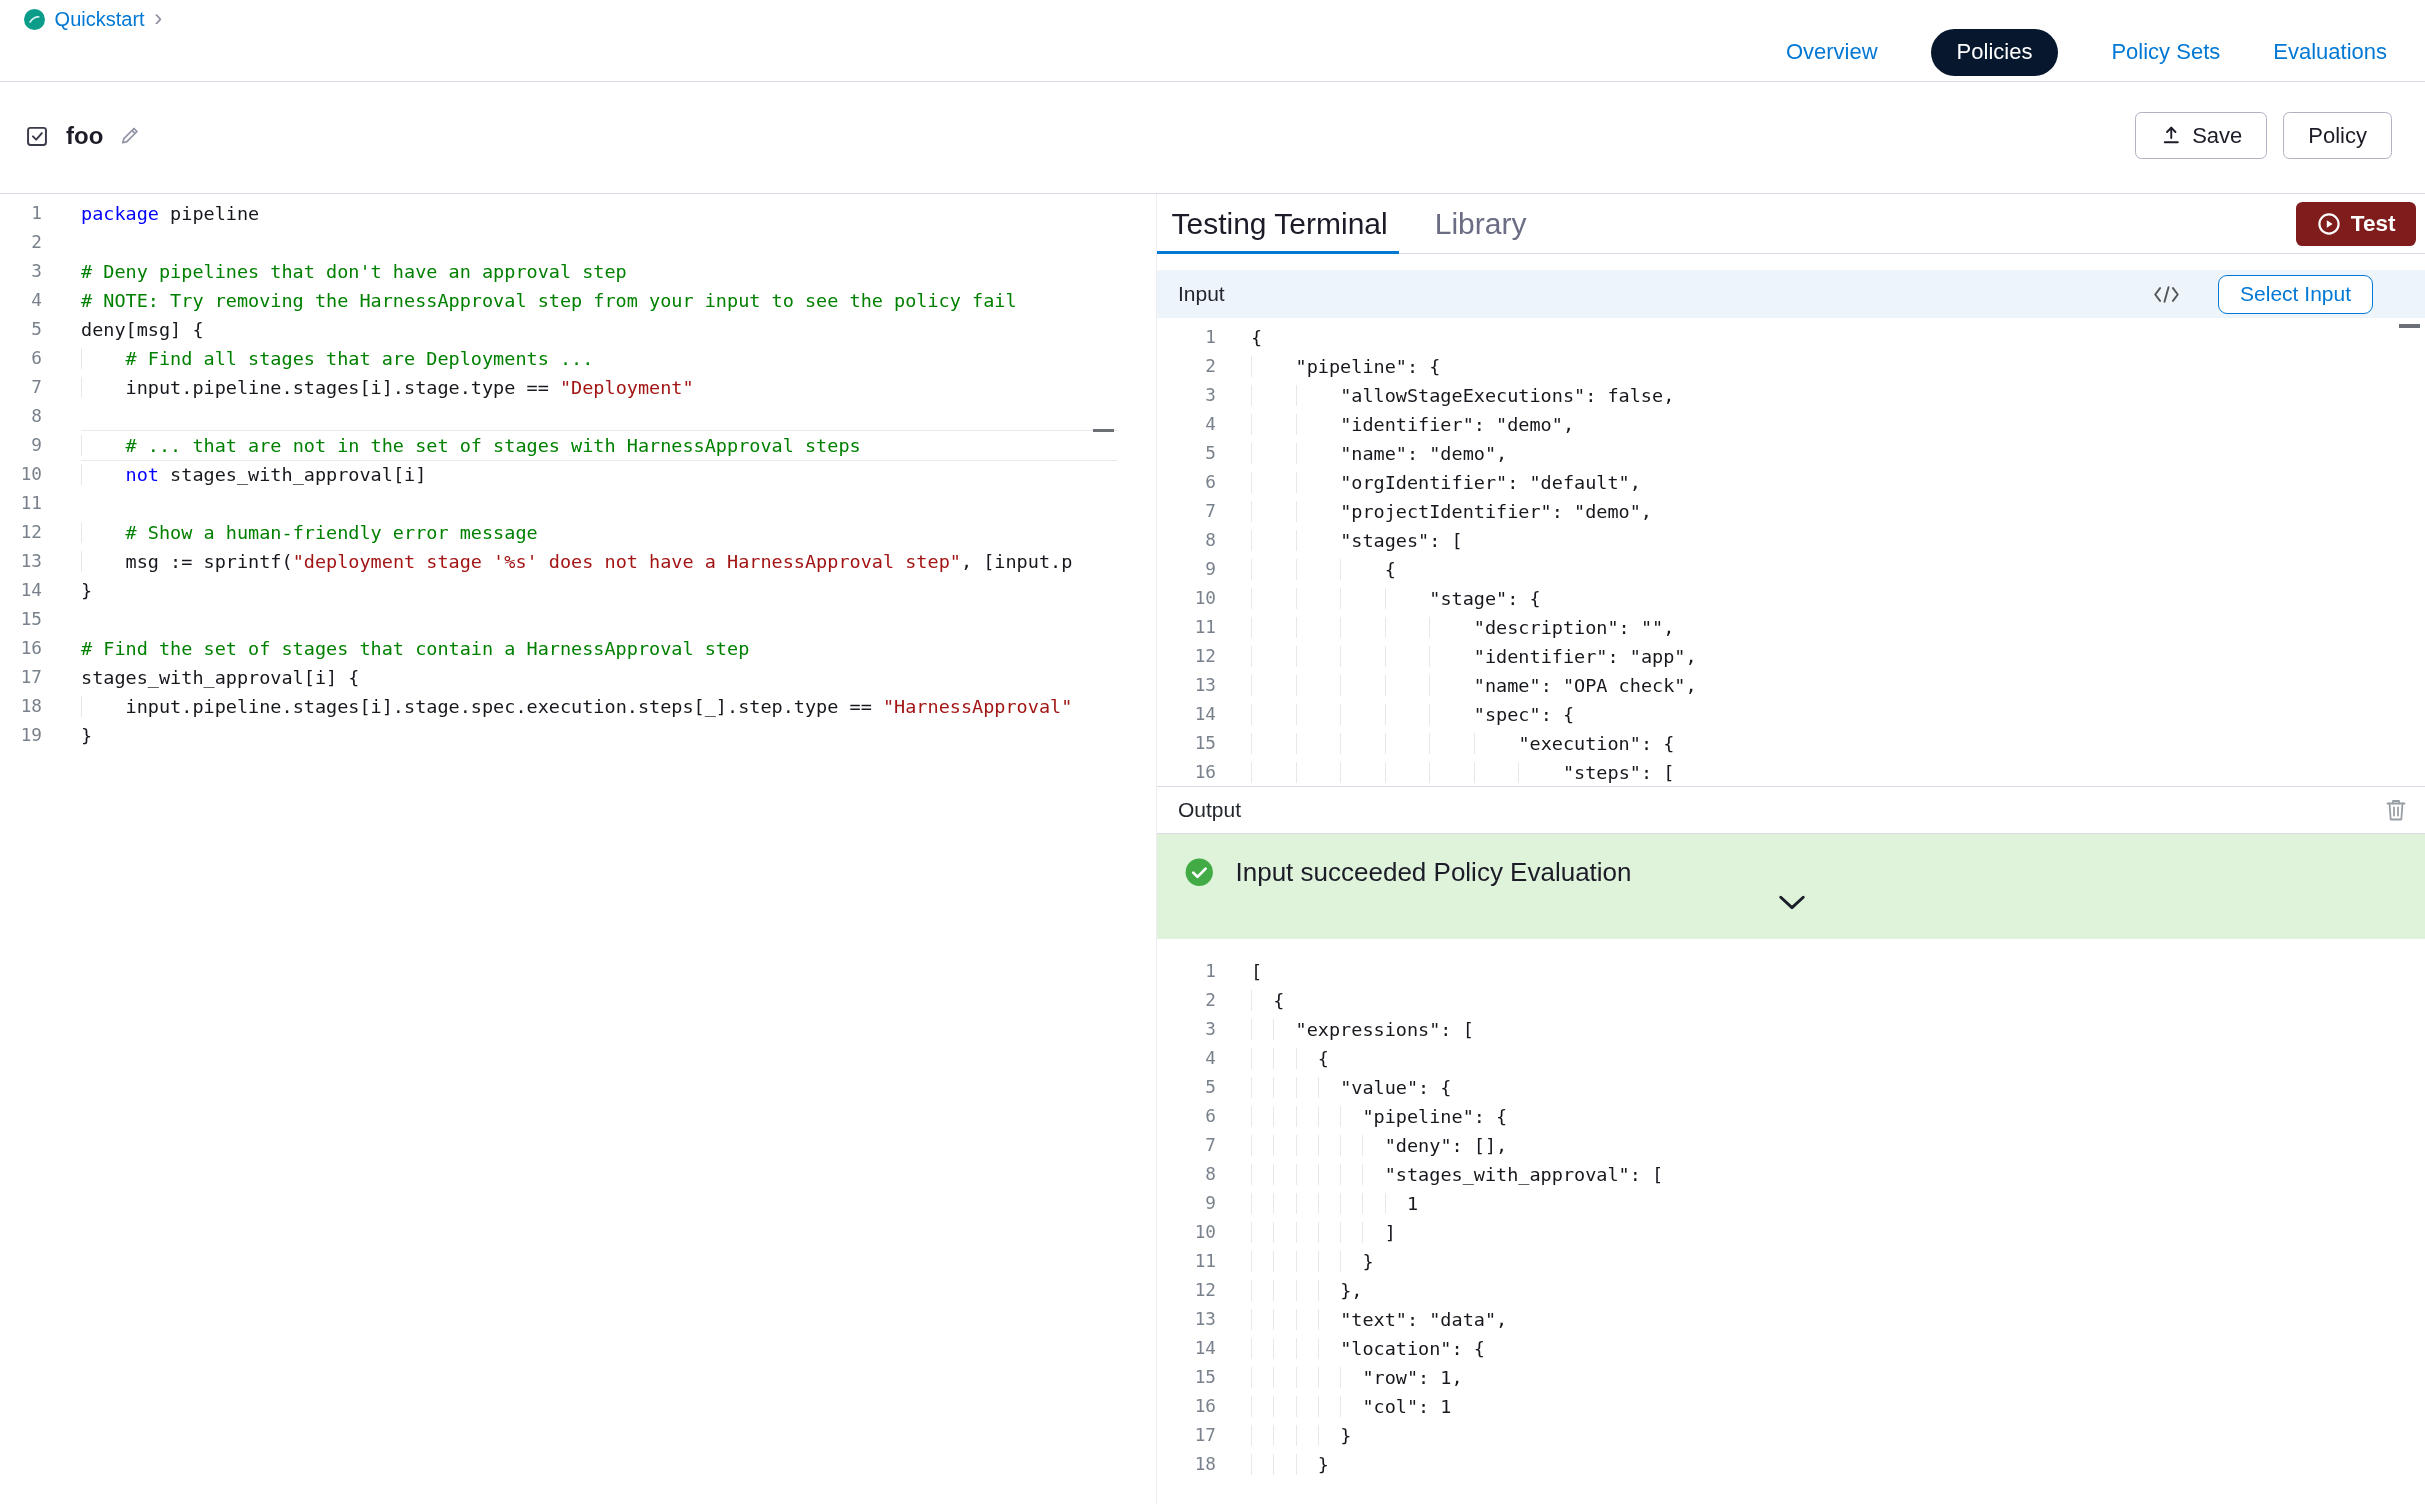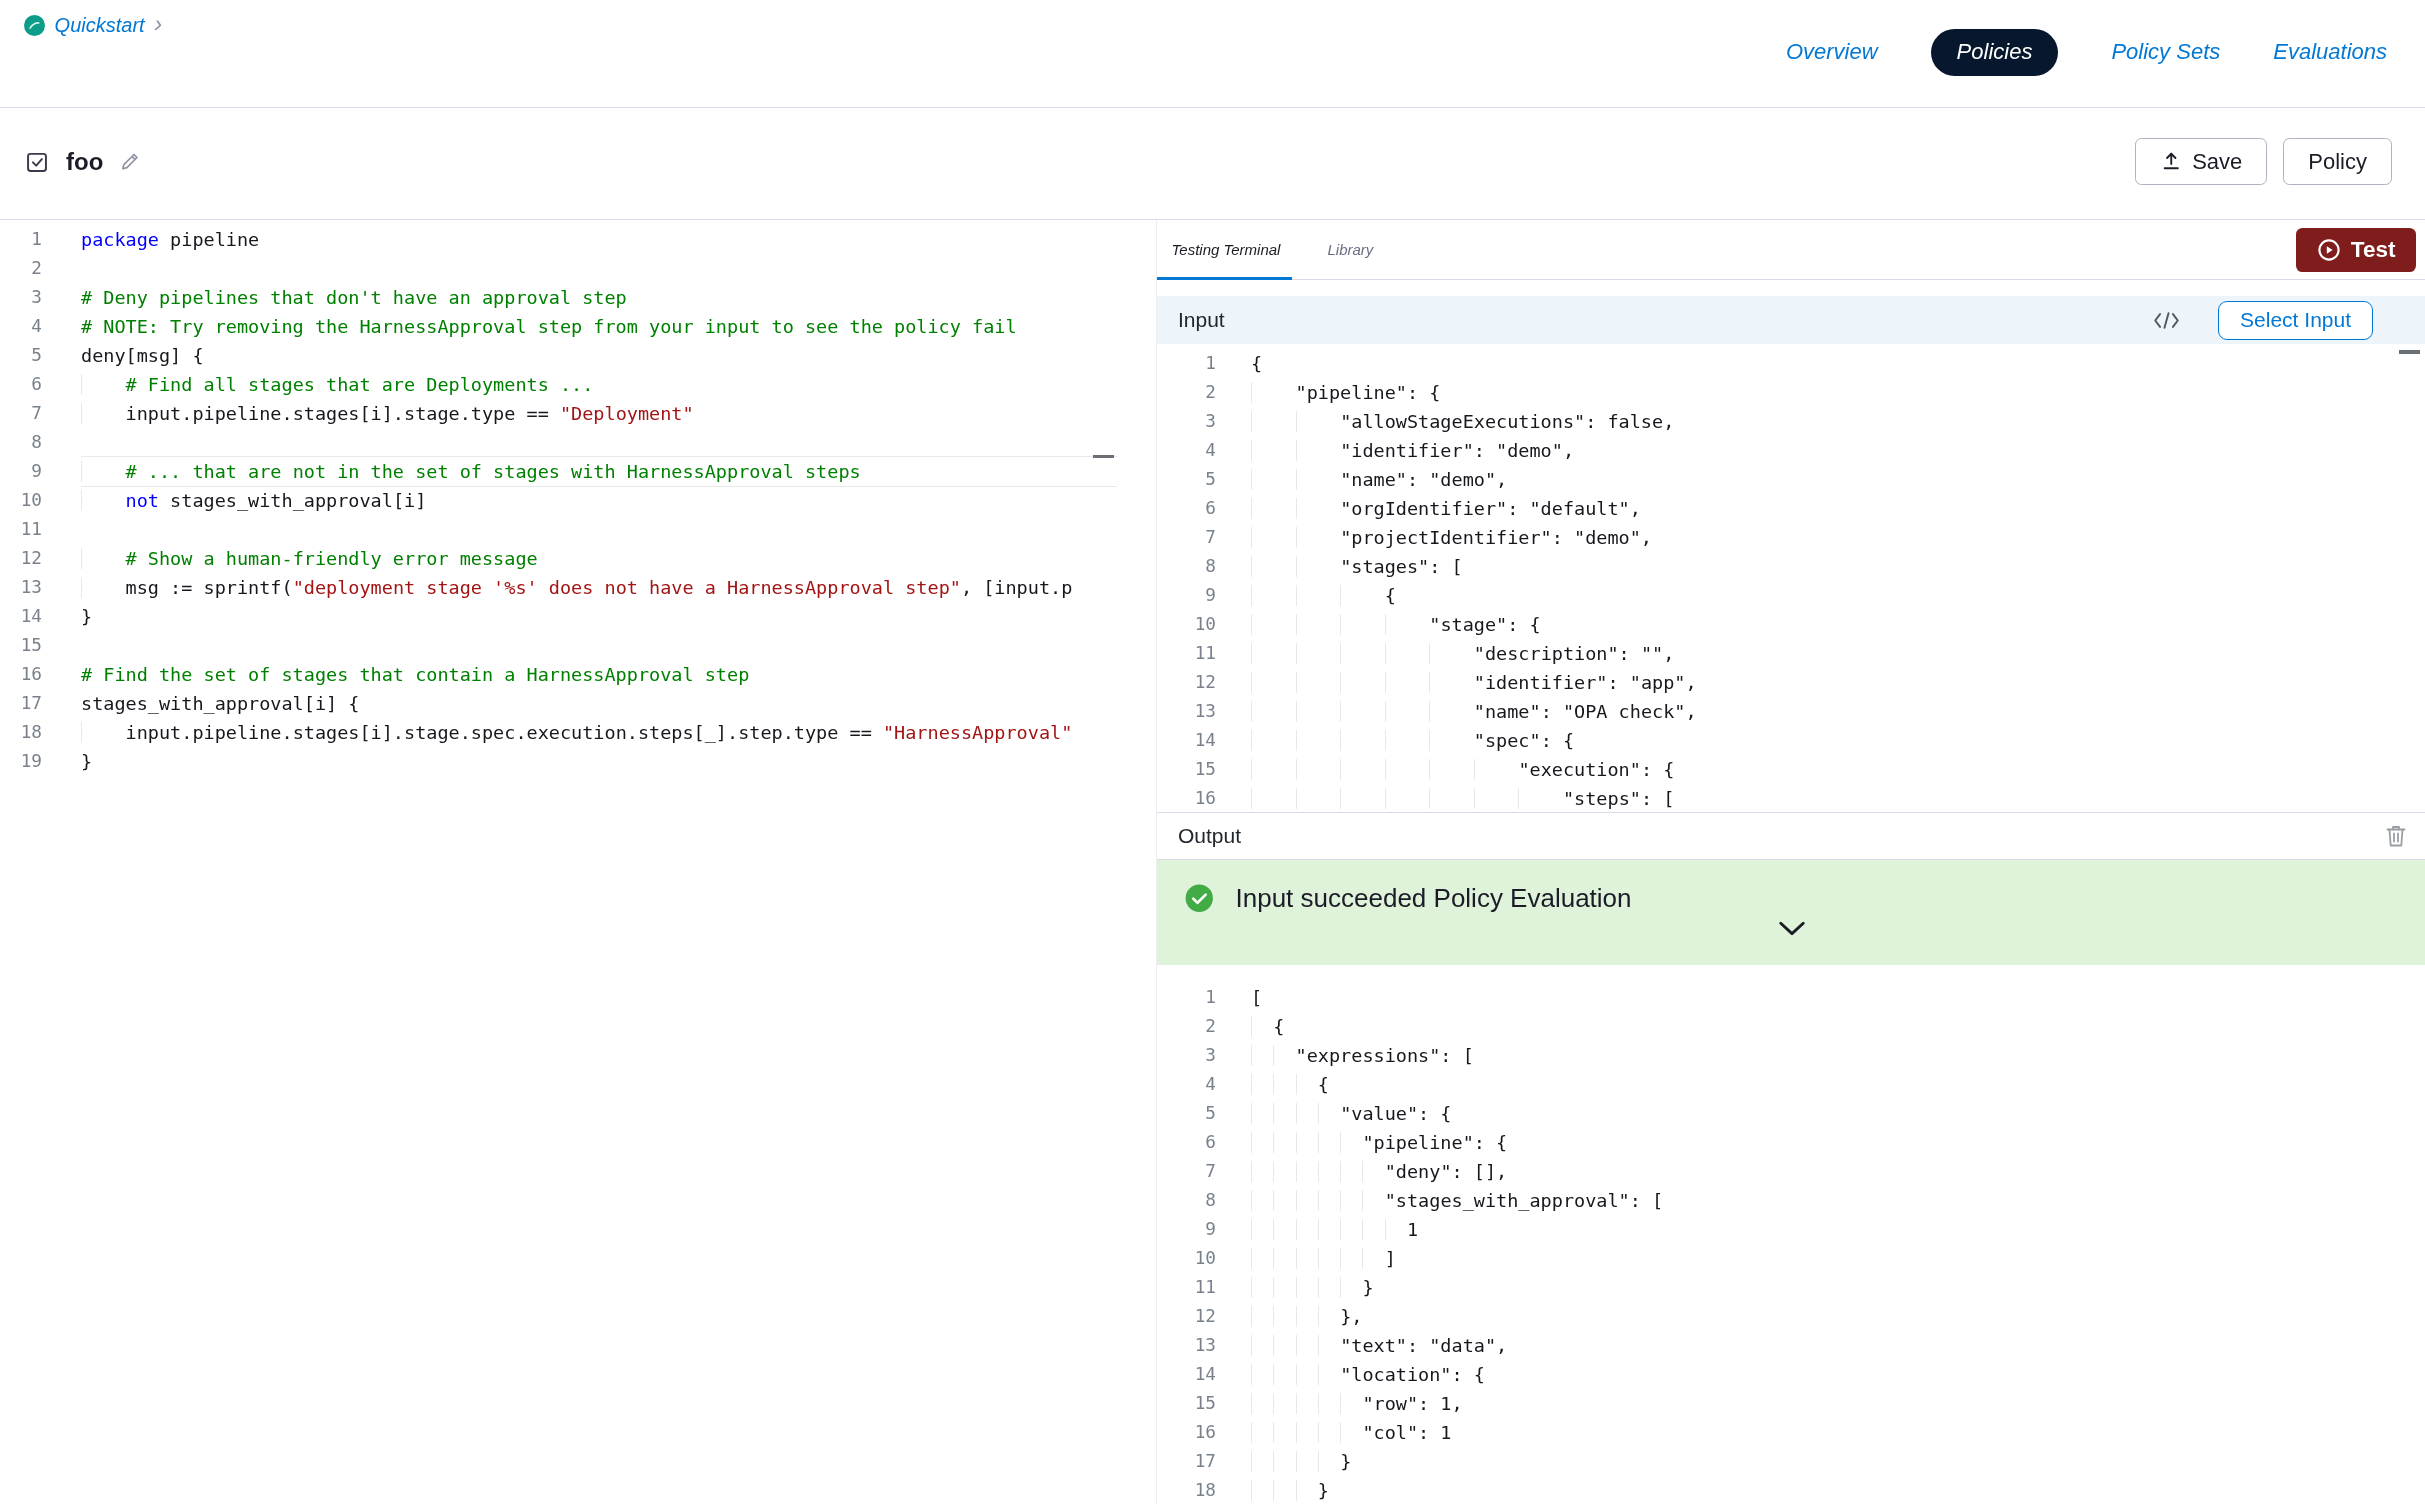--- a/index.html
+++ b/index.html
@@ -1,21 +1,21 @@
 <!DOCTYPE html>
 <html style="font-size:13px"><head>
 <meta charset="utf-8">
 <style>
   * { margin:0; padding:0; box-sizing:border-box; }
   html,body { width:2426px; height:1505px; overflow:hidden; background:#fff;
     font-family:"Liberation Sans","DejaVu Sans",sans-serif; color:#1c1c28; }
   .app { width:2426px; height:1505px; display:flex; flex-direction:column; }
 
   
-  .header { height:108px; border-bottom:0.8px solid #d9dae5; position:relative; padding:14px 35px 0 24px; flex:none;font-style:italic; }
+  .header { height:82px; border-bottom:0.8px solid #d9dae5; position:relative; padding:8px 35px 0 24px; flex:none; }
   .breadcrumb { display:flex; align-items:center; gap:9.6px; font-size:20px; }
   .breadcrumb a { color:#0278d5; text-decoration:none; cursor:pointer; }
   .crumb-sep { color:#8f90a5; font-size:24px; line-height:1; margin-top:-3.2px; }
   .page-title { font-size:28px; font-weight:700; margin-top:8px; color:#1c1c28; }
   .nav { position:absolute; right:39px; top:29px; display:flex; align-items:center; gap:53px; font-size:22px; }
   .nav-item { color:#0278d5; cursor:pointer; white-space:nowrap; }
   .nav-item.active { background:#07182e; color:#fff; padding:10.4px 26px; border-radius:803px; }
 
   
   .toolbar { height:112px; border-bottom:0.8px solid #d9dae5; display:flex; align-items:center; padding:0 34px 4px 24px; gap:16px; flex:none; }
@@ -40,21 +40,21 @@
   .tok-comment { color:#008000; }
   .tok-string { color:#a31515; }
   .tok-keyword { color:#0000ff; }
   .ruler-dash { position:absolute; height:3.2px; width:21px; background:#6b6f76; z-index:3; }
   .left-dash { top:235px; right:42px; }
   .input-dash { top:6.4px; right:6.4px; }
 
   
   .tabs { position:relative; display:flex; align-items:center; gap:47px; height:60px; padding-left:14.5px;
     border-bottom:0.8px solid #d9dae5; flex:none; }
-  .tab { font-size:15px; color:#6b6d85; height:100%; display:flex; align-items:center; position:relative; cursor:pointer;font-style:italic; }
+  .tab { font-size:30px; color:#6b6d85; height:100%; display:flex; align-items:center; position:relative; cursor:pointer; }
   .tab.active { color:#1c1c28; font-weight:500; }
   .tab.active::after { content:""; position:absolute; left:-14.5px; right:-11.3px; bottom:-0.8px; height:3.2px; background:#0278d5; }
   .test-btn { position:absolute; right:9.6px; top:8px; height:44px; display:inline-flex; align-items:center; gap:9.6px;
     background:#7f1d1d; color:#fff; border:none; border-radius:6.4px; font-size:22.5px; font-weight:700; padding:0 21px; cursor:pointer; }
 
   .input-bar { margin-top:16px; height:48px; background:#edf5fb; display:flex; align-items:center;
     padding:0 53px 0 21px; flex:none; }
   .section-label { font-size:21px; font-weight:500; color:#22272d; }
   .bar-spacer { flex:1; }
   .code-toggle-icon { display:inline-flex; margin-right:37px; cursor:pointer; }

